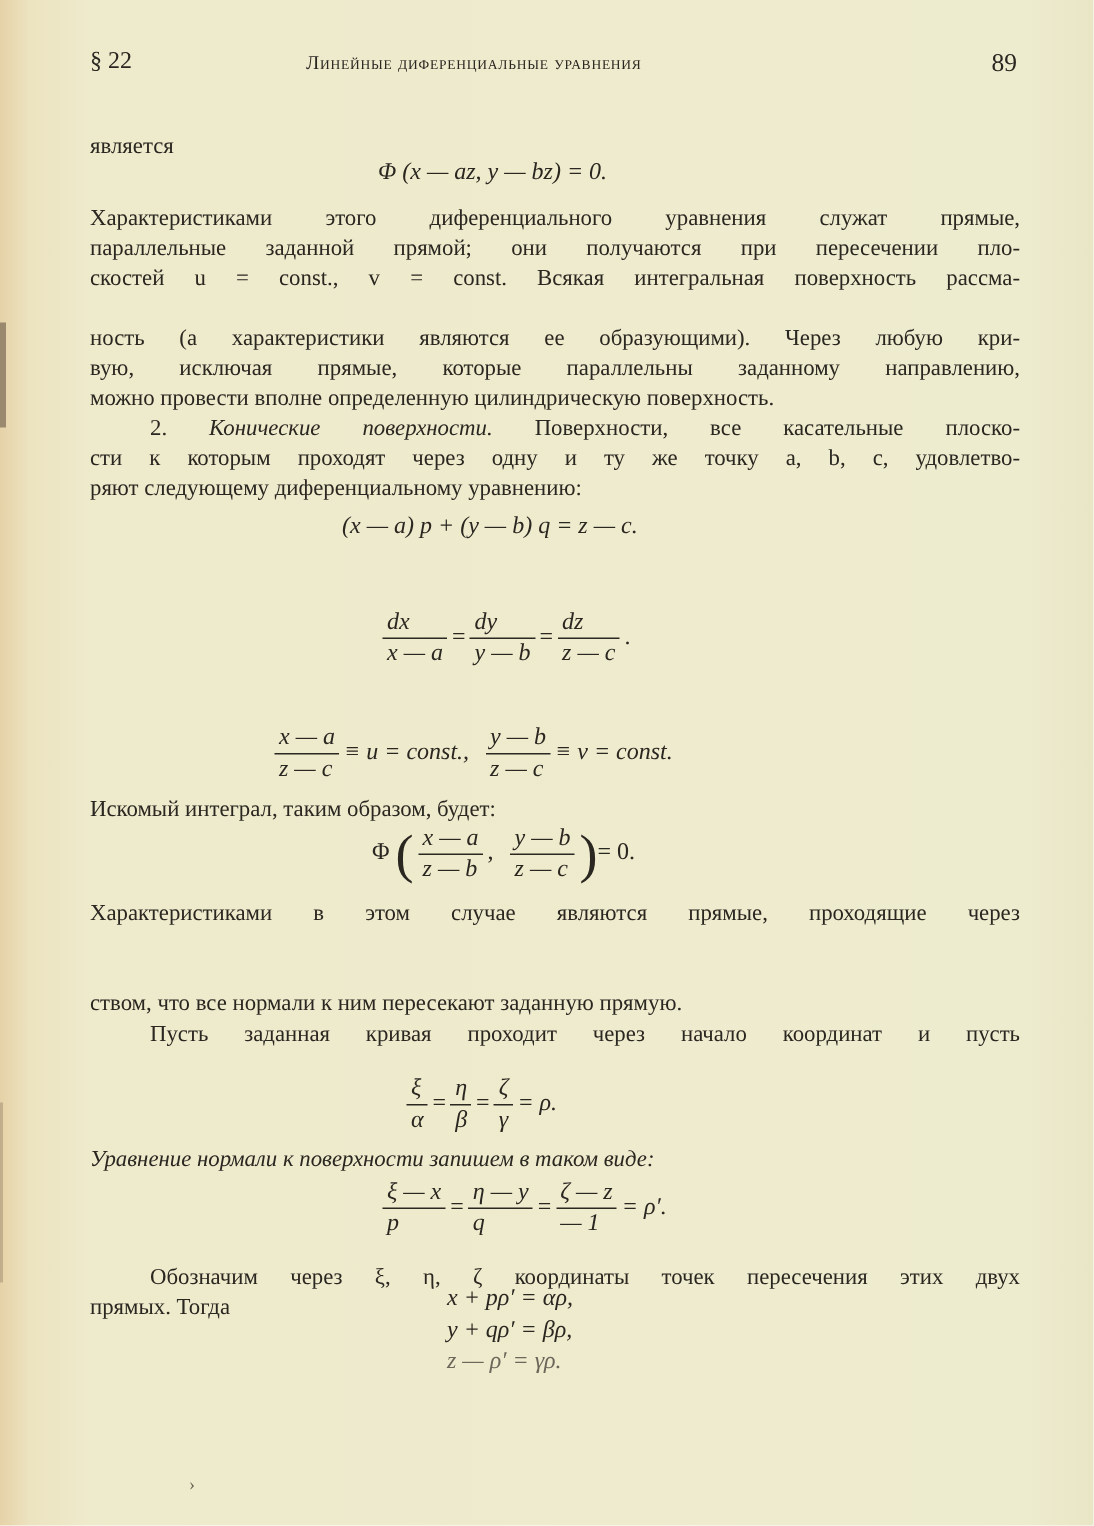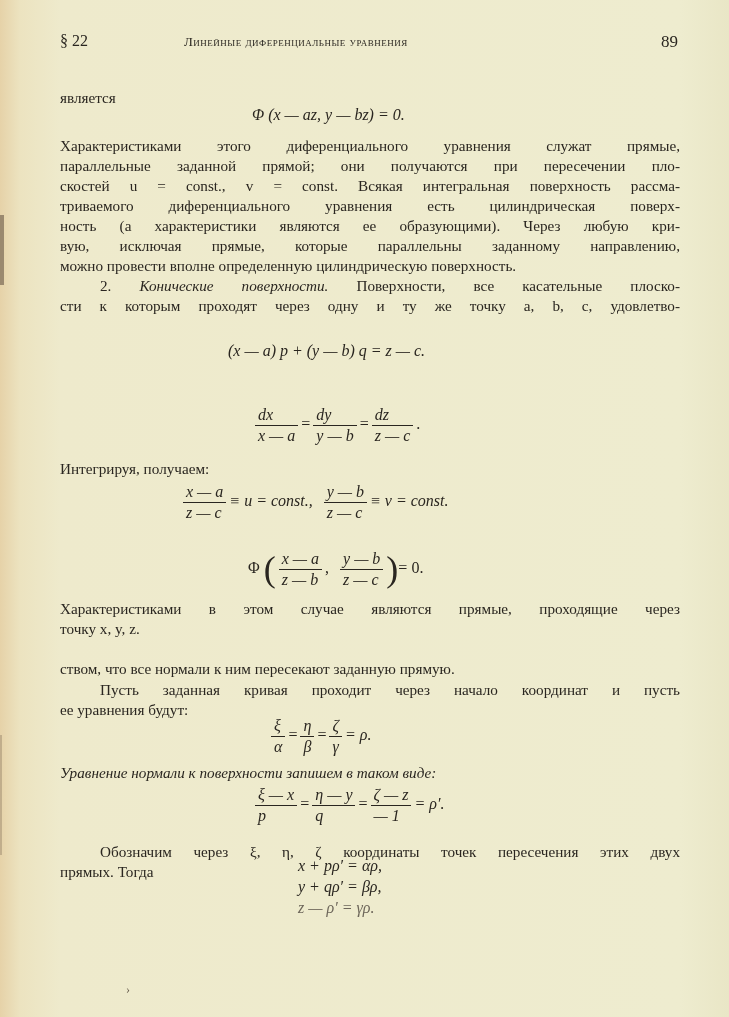--- a/index.html
+++ b/index.html
@@ -7,21 +7,21 @@
     width: 729px; height: 1017px; overflow: hidden;
     background: #ece8c8;
     background: linear-gradient(90deg, #e6d2a8 0px, #ece3c0 20px, #eeeacc 60px, #eeeccf 680px, #e9e6c6 729px);
     font-family: "Liberation Serif", "DejaVu Serif", serif;
     color: #2a2620;
     position: relative;
   }
   .page { position: absolute; left: 0; top: 0; width: 729px; height: 728px; }
   .header { position: absolute; top: 32px; left: 60px; width: 618px; height: 22px; font-size: 16px; }
   .header .sec { position: absolute; left: 0; top: 0; }
-  .header .title { position: absolute; left: 124px; top: 2px; font-size: 13px; letter-spacing: 0.5px; font-variant: small-caps; }
+  .header .title { position: absolute; left: 144px; top: 2px; font-size: 13px; letter-spacing: 0.5px; font-variant: small-caps; }
   .header .num { position: absolute; right: 0; top: 0; font-size: 17px; }
   .line { position: absolute; left: 60px; width: 620px; font-size: 15.2px; line-height: 20px; white-space: nowrap; text-align: justify; text-align-last: justify; }
   .line.last { text-align-last: left; }
   .ind { padding-left: 40px; box-sizing: border-box; }
   .it { font-style: italic; }
   .formula { position: absolute; font-size: 16px; white-space: nowrap; font-style: italic; }
   .frac { display: inline-block; vertical-align: middle; text-align: left; margin: 0 3px; }
   .frac .n { display: block; padding: 0 3px; border-bottom: 1px solid #2a2620; line-height: 20px; }
   .frac .d { display: block; padding: 0 3px; line-height: 20px; }
   .up { font-style: normal; }
@@ -43,58 +43,56 @@
     <span class="title">Линейные диференциальные уравнения</span>
     <span class="num">89</span>
   </div>
 
   <div class="line last" style="top:88px;">является</div>
   <div class="formula" style="top:106px;left:252px;">Φ (x — az,   y — bz) = 0.</div>
 
   <div class="line" style="top:136px;">Характеристиками этого диференциального уравнения служат прямые,</div>
   <div class="line" style="top:156px;">параллельные заданной прямой; они получаются при пересечении пло-</div>
   <div class="line" style="top:176px;">скостей u = const., v = const. Всякая интегральная поверхность рассма-</div>
-  <div class="line" style="top:196px;">триваемого диференциального уравнения есть цилиндрическая поверх-</div>
   <div class="line" style="top:236px;">вую, исключая прямые, которые параллельны заданному направлению,</div>
   <div class="line" style="top:216px;">ность (а характеристики являются ее образующими). Через любую кри-</div>
   <div class="line last" style="top:256px;">можно провести вполне определенную цилиндрическую поверхность.</div>
 
   <div class="line ind" style="top:259px;top:259px;top:259px;top:259px;top:259px;top:259px;top:259px;top:259px;top:259px;top:259px;top:259px;top:259px;top:259px;top:259px;top:259px;top:259px;top:259px;top:259px;top:259px;top:259px;top:259px;top:259px;top:259px;top:259px;top:259px;top:259px;top:259px;top:259px;top:259px;top:259px;top:259px;top:259px;top:259px;top:259px;top:259px;top:259px;top:259px;top:259px;top:259px;top:259px;top:259px;top:259px;top:259px;top:259px;top:259px;top:259px;top:276px;">
     <span>2.</span>
     <span class="it">Конические поверхности.</span>
     <span>Поверхности, все касательные плоско-</span>
   </div>
   <div class="line" style="top:296px;">сти к которым проходят через одну и ту же точку a, b, c, удовлетво-</div>
+  <div class="line last" style="top:316px;">ряют следующему диференциальному уравнению:</div>
   <div class="formula" style="top:342px;left:228px;">(x — a) p + (y — b) q = z — c.</div>
 
 
   <div class="formula" style="top:405px;left:252px;">
     <span class="frac"><span class="n">dx</span><span class="d">x — a</span></span><span class="up">=</span><span class="frac"><span class="n">dy</span><span class="d">y — b</span></span><span class="up">=</span><span class="frac"><span class="n">dz</span><span class="d">z — c</span></span><span class="up">.</span>
   </div>
 
-  <div class="line last" style="top:459px;">Интегрируя, получаем:</div>
 
   <div class="formula" style="top:482px;left:180px;">
     <span class="frac"><span class="n">x — a</span><span class="d">z — c</span></span><span>≡ u = const.,</span>
     &nbsp;<span class="frac"><span class="n">y — b</span><span class="d">z — c</span></span><span>≡ v = const.</span>
   </div>
 
+  <div class="line last" style="top:530px;">Искомый интеграл, таким образом, будет:</div>
 
   <div class="formula" style="top:548px;left:248px;">
     <span class="up">Φ</span>
     <span class="bigparen">(</span><span class="frac"><span class="n">x — a</span><span class="d">z — b</span></span><span class="up">,&nbsp;&nbsp;</span><span class="frac"><span class="n">y — b</span><span class="d">z — c</span></span><span class="bigparen">)</span><span class="up">= 0.</span>
   </div>
 
   <div class="line" style="top:599px;">Характеристиками в этом случае являются прямые, проходящие через</div>
-  <div class="line last" style="top:619px;">точку x, y, z.</div>
 
   <div class="line last" style="top:659px;">ством, что все нормали к ним пересекают заданную прямую.</div>
 
   <div class="line ind" style="top:680px;">Пусть заданная кривая проходит через начало координат и пусть</div>
-  <div class="line last" style="top:700px;">ее уравнения будут:</div>
 
   <div class="formula" style="top:716px;left:268px;">
     <span class="frac"><span class="n">ξ</span><span class="d">α</span></span><span class="up">=</span><span class="frac"><span class="n">η</span><span class="d">β</span></span><span class="up">=</span><span class="frac"><span class="n">ζ</span><span class="d">γ</span></span><span>= ρ.</span>
   </div>
 
   <div class="line last" style="top:763px;font-style:italic;">Уравнение нормали к поверхности запишем в таком виде:</div>
 
   <div class="formula" style="top:785px;left:252px;">
     <span class="frac"><span class="n">ξ — x</span><span class="d">p</span></span><span class="up">=</span><span class="frac"><span class="n">η — y</span><span class="d">q</span></span><span class="up">=</span><span class="frac"><span class="n">ζ — z</span><span class="d">— 1</span></span><span>= ρ′.</span>
   </div>

